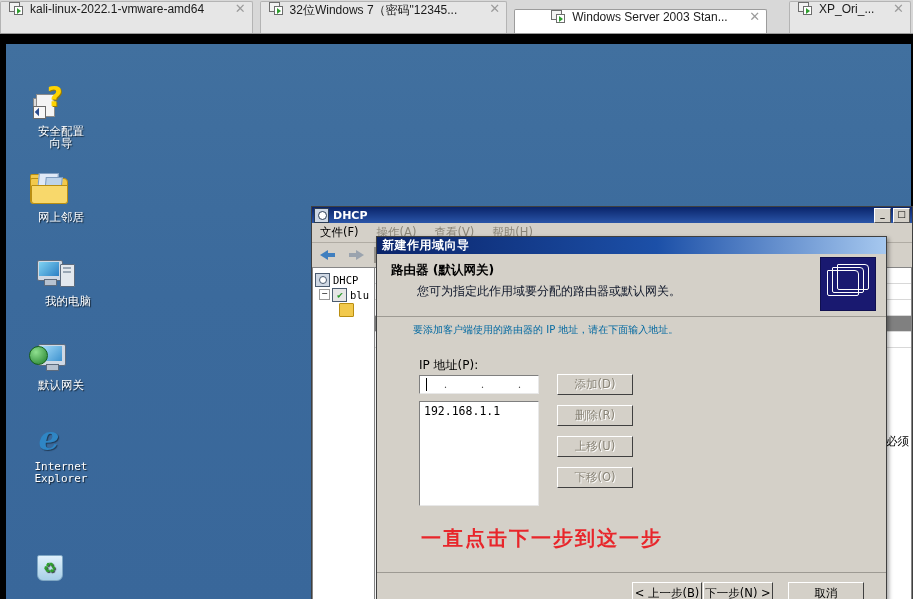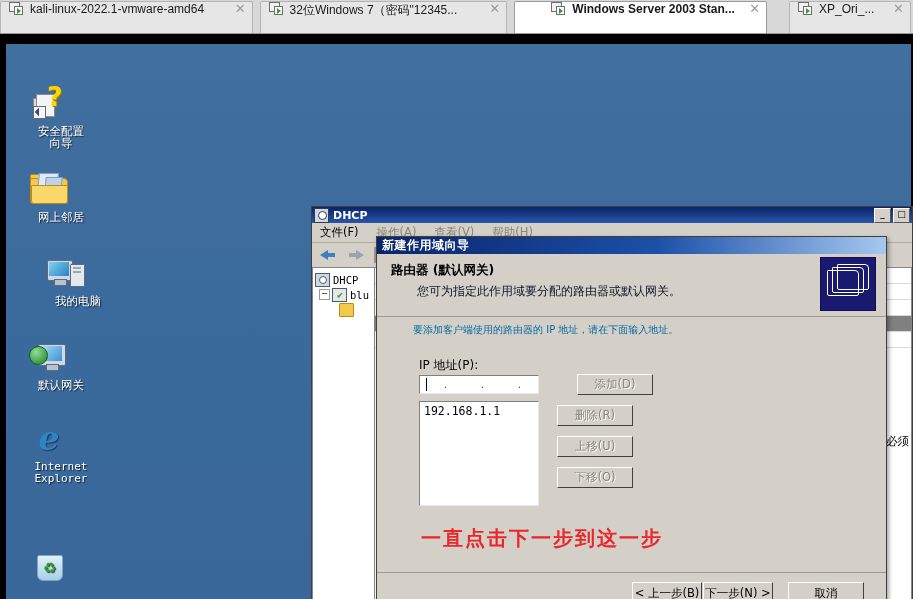--- a/index.html
+++ b/index.html
@@ -27,22 +27,22 @@
     border:1px solid #b4b4b4;
     border-bottom:none;
     box-sizing:border-box;
     font-size:12px;color:#1a1a1a;
     white-space:nowrap;overflow:hidden;
     border-top-left-radius:2px;border-top-right-radius:2px;
   }
   .vtab.active{
     background:#ffffff;
     border-color:#9c9c9c;
-    font-weight:bold;
-    height:32px;
+    font-weight:normal;
+    height:24px;
     padding-left:36px;
   }
   .vtab .tlabel{
     overflow:hidden;text-overflow:ellipsis;white-space:nowrap;
     max-width:215px;display:block;
   }
   .vtab.t1{width:255px;}
   .vtab.t2{width:250px;margin-left:5px;}
   .vtab.t3{width:255px;margin-left:5px;}
   .vtab.t4{width:123px;margin-left:20px;}
@@ -248,21 +248,21 @@
     font-family:"DejaVu Sans Mono","Liberation Mono",monospace;
   }
   .wbtn{
     position:absolute;left:180px;width:76px;height:21px;
     background:#d4d0c8;border:1px solid #ffffff;
     border-right-color:#404040;border-bottom-color:#404040;
     box-sizing:border-box;font-size:11.5px;color:#8a8578;
     display:flex;align-items:center;justify-content:center;
     text-shadow:1px 1px 0 #ffffff;
   }
-  .wbtn.b1{top:57px;margin-left:20px;}
+  .wbtn.b1{top:57px;}
   .wbtn.b2{top:88px;}
   .wbtn.b3{top:119px;}
   .wbtn.b4{top:150px;}
 
   #annot{
     position:absolute;left:44px;top:208px;width:430px;text-align:left;
     color:#e8262b;font-size:20px;font-weight:bold;letter-spacing:2px;
     font-family:"DejaVu Sans","Liberation Sans",sans-serif;
   }
 
@@ -339,21 +339,21 @@
             <span class="tab"></span>
             <span class="back"></span>
             <span class="doc"></span>
             <span class="doc2"></span>
             <span class="front"></span>
           </span>
       </div>
       <span class="lbl">网上邻居</span>
     </div>
 
-    <div class="dicon" style="left:21px;top:212px;">
+    <div class="dicon" style="left:11px;top:212px;">
       <div class="glyph">
         <span class="ic-pc">
             <span class="mon"></span>
             <span class="scr"></span>
             <span class="stand"></span>
             <span class="tower"></span>
           </span>
       </div>
       <span class="lbl">我的电脑</span>
     </div>

